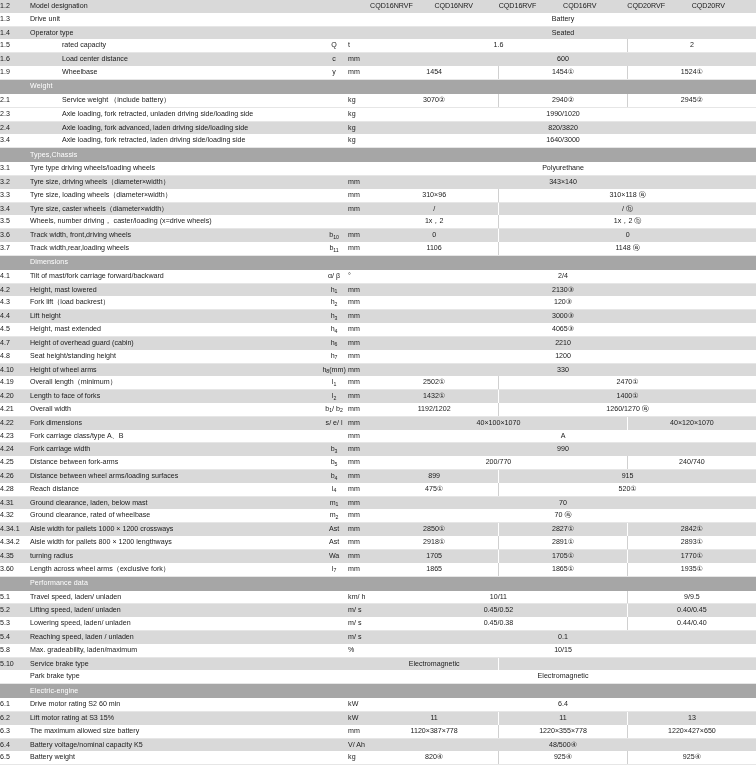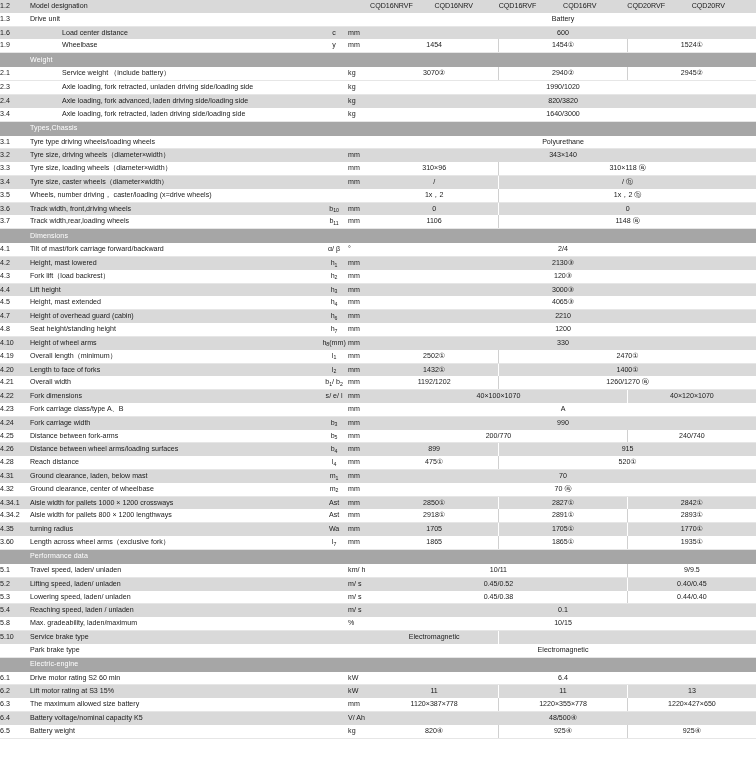--- a/index.html
+++ b/index.html
@@ -132,21 +132,36 @@
   </tr>
 
   <tr class="plain">
     <td class="no">1.3</td>
     <td class="label">Drive unit</td>
     <td class="sym"></td>
     <td class="unit"></td>
     <td class="val" colspan="6">Battery</td>
   </tr>
 
-
+  <tr class="shade">
+    <td class="no">1.4</td>
+    <td class="label">Operator type</td>
+    <td class="sym"></td>
+    <td class="unit"></td>
+    <td class="val" colspan="6">Seated</td>
+  </tr>
+
+  <tr class="plain">
+    <td class="no">1.5</td>
+    <td class="label indent">rated capacity</td>
+    <td class="sym">Q</td>
+    <td class="unit">t</td>
+    <td class="val" colspan="4">1.6</td>
+    <td class="val sep-l" colspan="2">2</td>
+  </tr>
 
   <tr class="shade">
     <td class="no">1.6</td>
     <td class="label indent">Load center distance</td>
     <td class="sym">c</td>
     <td class="unit">mm</td>
     <td class="val" colspan="6">600</td>
   </tr>
 
   <tr class="plain">
@@ -413,21 +428,21 @@
   <tr class="shade">
     <td class="no">4.31</td>
     <td class="label">Ground clearance, laden, below mast</td>
     <td class="sym">m<sub>1</sub></td>
     <td class="unit">mm</td>
     <td class="val" colspan="6">70</td>
   </tr>
 
   <tr class="plain">
     <td class="no">4.32</td>
-    <td class="label">Ground clearance, center of wheelbase</td>
+    <td class="label">Ground clearance, rated of wheelbase</td>
     <td class="sym">m<sub>2</sub></td>
     <td class="unit">mm</td>
     <td class="val" colspan="6">70 ⓐ</td>
   </tr>
 
   <tr class="shade">
     <td class="no">4.34.1</td>
     <td class="label">Aisle width for pallets 1000 × 1200 crossways</td>
     <td class="sym">Ast</td>
     <td class="unit">mm</td>

